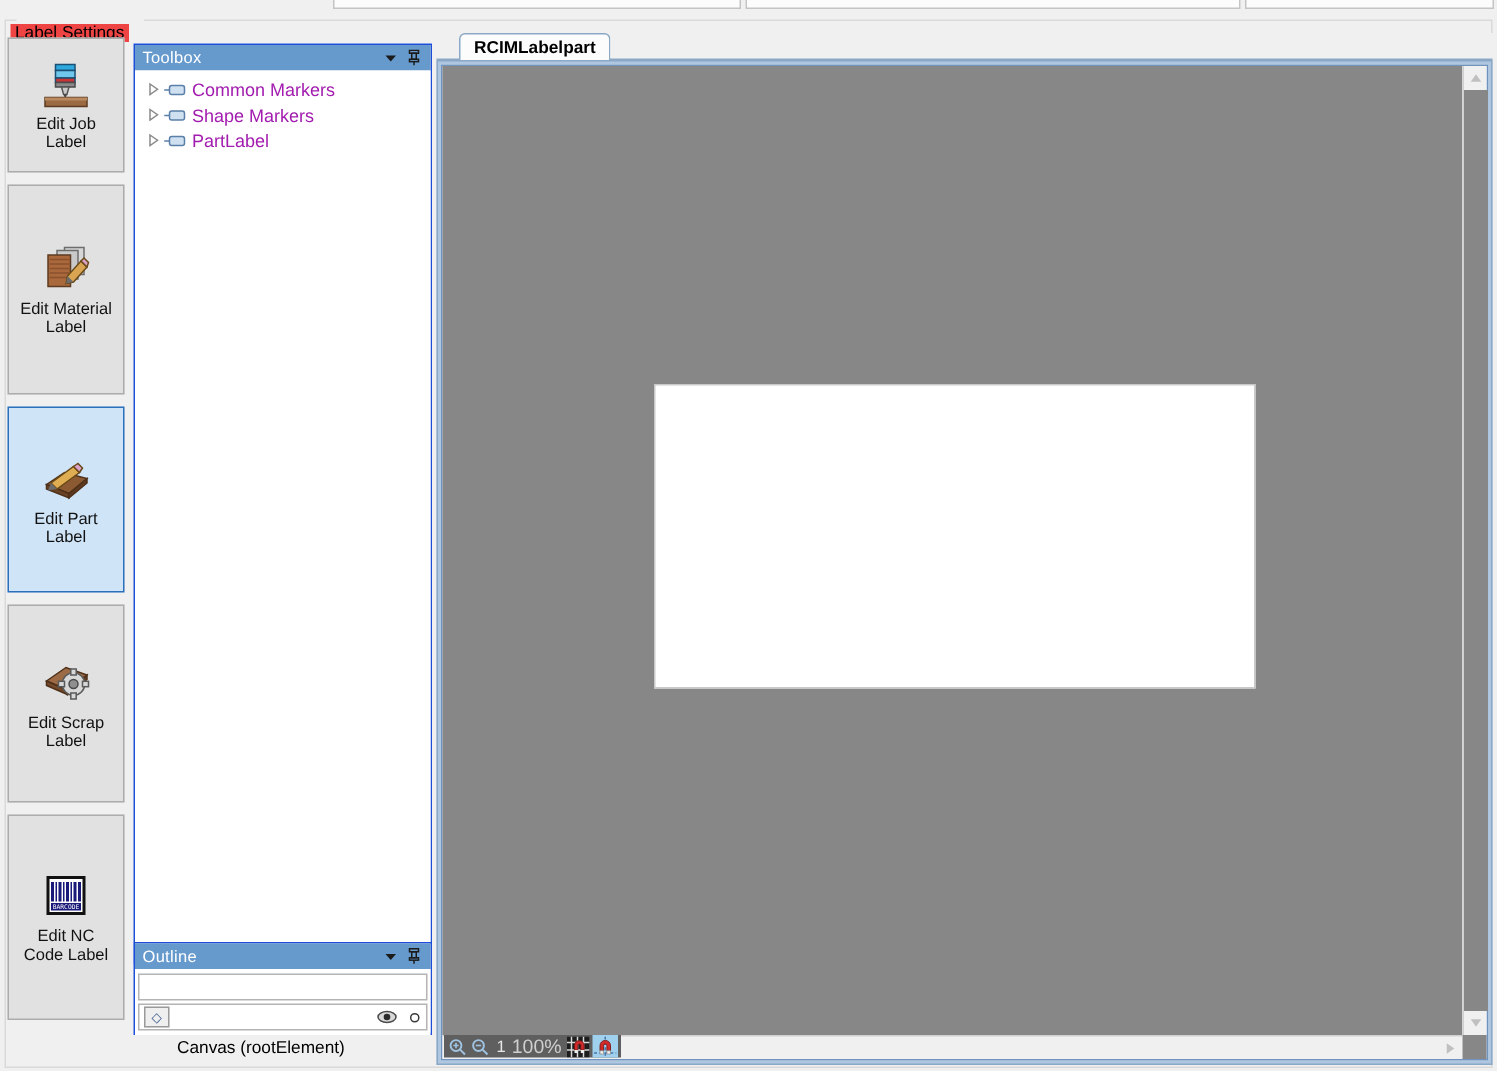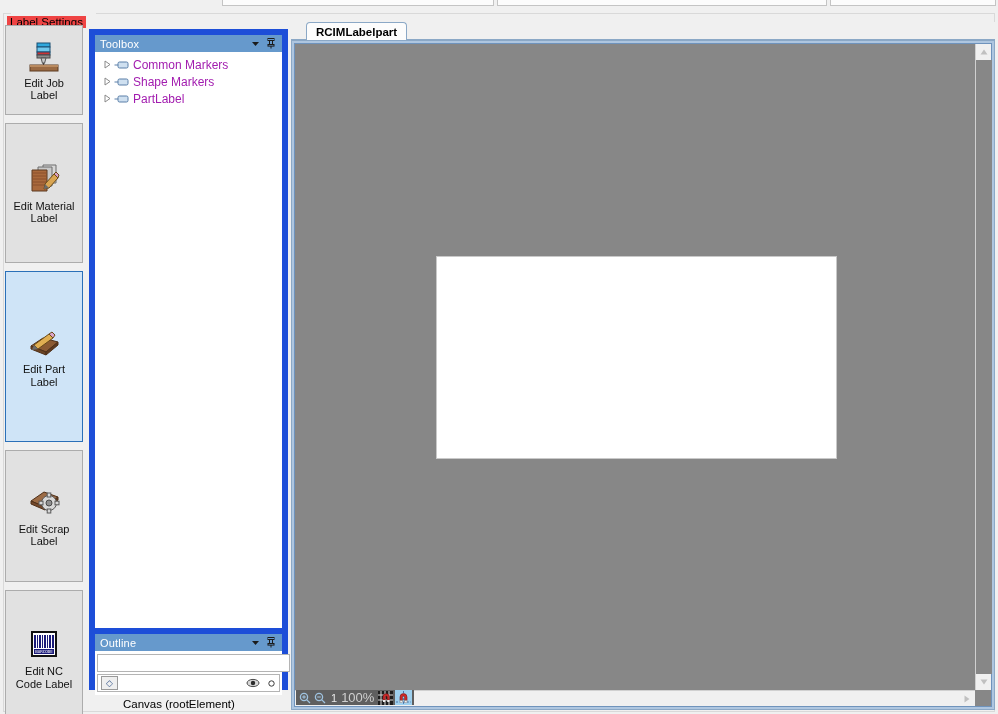--- a/index.html
+++ b/index.html
@@ -40,21 +40,21 @@
     text-align:center; cursor:default;
   }
   .sidebtn.selected { background:#cfe4f7; border:1px solid #2b70b8; }
   .sidebtn .ico { width:34px; height:34px; margin-bottom:4px; position:relative; }
   .sidebtn .lbl { font-size:11px; line-height:12.5px; color:#111; padding:0 2px 0 2px; }
 
   
   .ico svg { display:block; width:34px; height:34px; }
 
   
-  .panel { position:absolute; background:#fff; border:6px solid #1d4ed8; }
+  .panel { position:absolute; background:#fff; border:1px solid #1d4ed8; }
   .panel-hdr {
     height:17px; background:#6699cc; color:#fff;
     display:flex; align-items:center; padding:0 3px 0 5px;
     font-size:11px; letter-spacing:.2px;
   }
   .panel-hdr .ttl { flex:1; }
   .panel-hdr .hbtn { width:16px; height:15px; display:flex; align-items:center; justify-content:center; cursor:default; }
   .panel-body { background:#fff; }
 
   .tree { padding:4px 0 0 6px; }
@@ -160,21 +160,21 @@
           <polygon points="5,8 20,8 20,29 5,29" fill="#a9693c" stroke="#5c3b20" stroke-width="1"></polygon>
           <path d="M6 11 h13 M6 14 h13 M6 17 h13 M6 20 h13 M6 23 h13" stroke="#8a512c" stroke-width="1" fill="none"></path>
           <polygon points="18,22 27,12 31,16 22,26 17,27" fill="#d9a552" stroke="#6a4a18" stroke-width="1"></polygon>
           <polygon points="27,12 31,16 32,13 29,10" fill="#d9a0c8" stroke="#6a4a18" stroke-width="1"></polygon>
           <polygon points="17,27 18,22 22,26" fill="#6b6b6b"></polygon>
         </svg>
       </div>
       <div class="lbl">Edit Material<br>Label</div>
     </div>
 
-    <div class="sidebtn selected" style="height:171px;">
+    <div class="sidebtn selected" style="height:124px;">
       <div class="ico">
         <svg viewBox="0 0 34 34">
           <polygon points="4,21 16,13 31,17 19,27" fill="#8b5a33" stroke="#4f3019" stroke-width="1"></polygon>
           <polygon points="4,21 19,27 19,30 4,24" fill="#6b4324" stroke="#4f3019" stroke-width="1"></polygon>
           <polygon points="19,27 31,17 31,20 19,30" fill="#5d391f" stroke="#4f3019" stroke-width="1"></polygon>
           <polygon points="7,20 22,9 26,13 11,24" fill="#e0ae52" stroke="#6a4a18" stroke-width="1"></polygon>
           <polygon points="22,9 26,13 28,10 25,7" fill="#dba3cb" stroke="#6a4a18" stroke-width="1"></polygon>
           <polygon points="7,20 11,24 5,25" fill="#6b6b6b"></polygon>
         </svg>
       </div>

